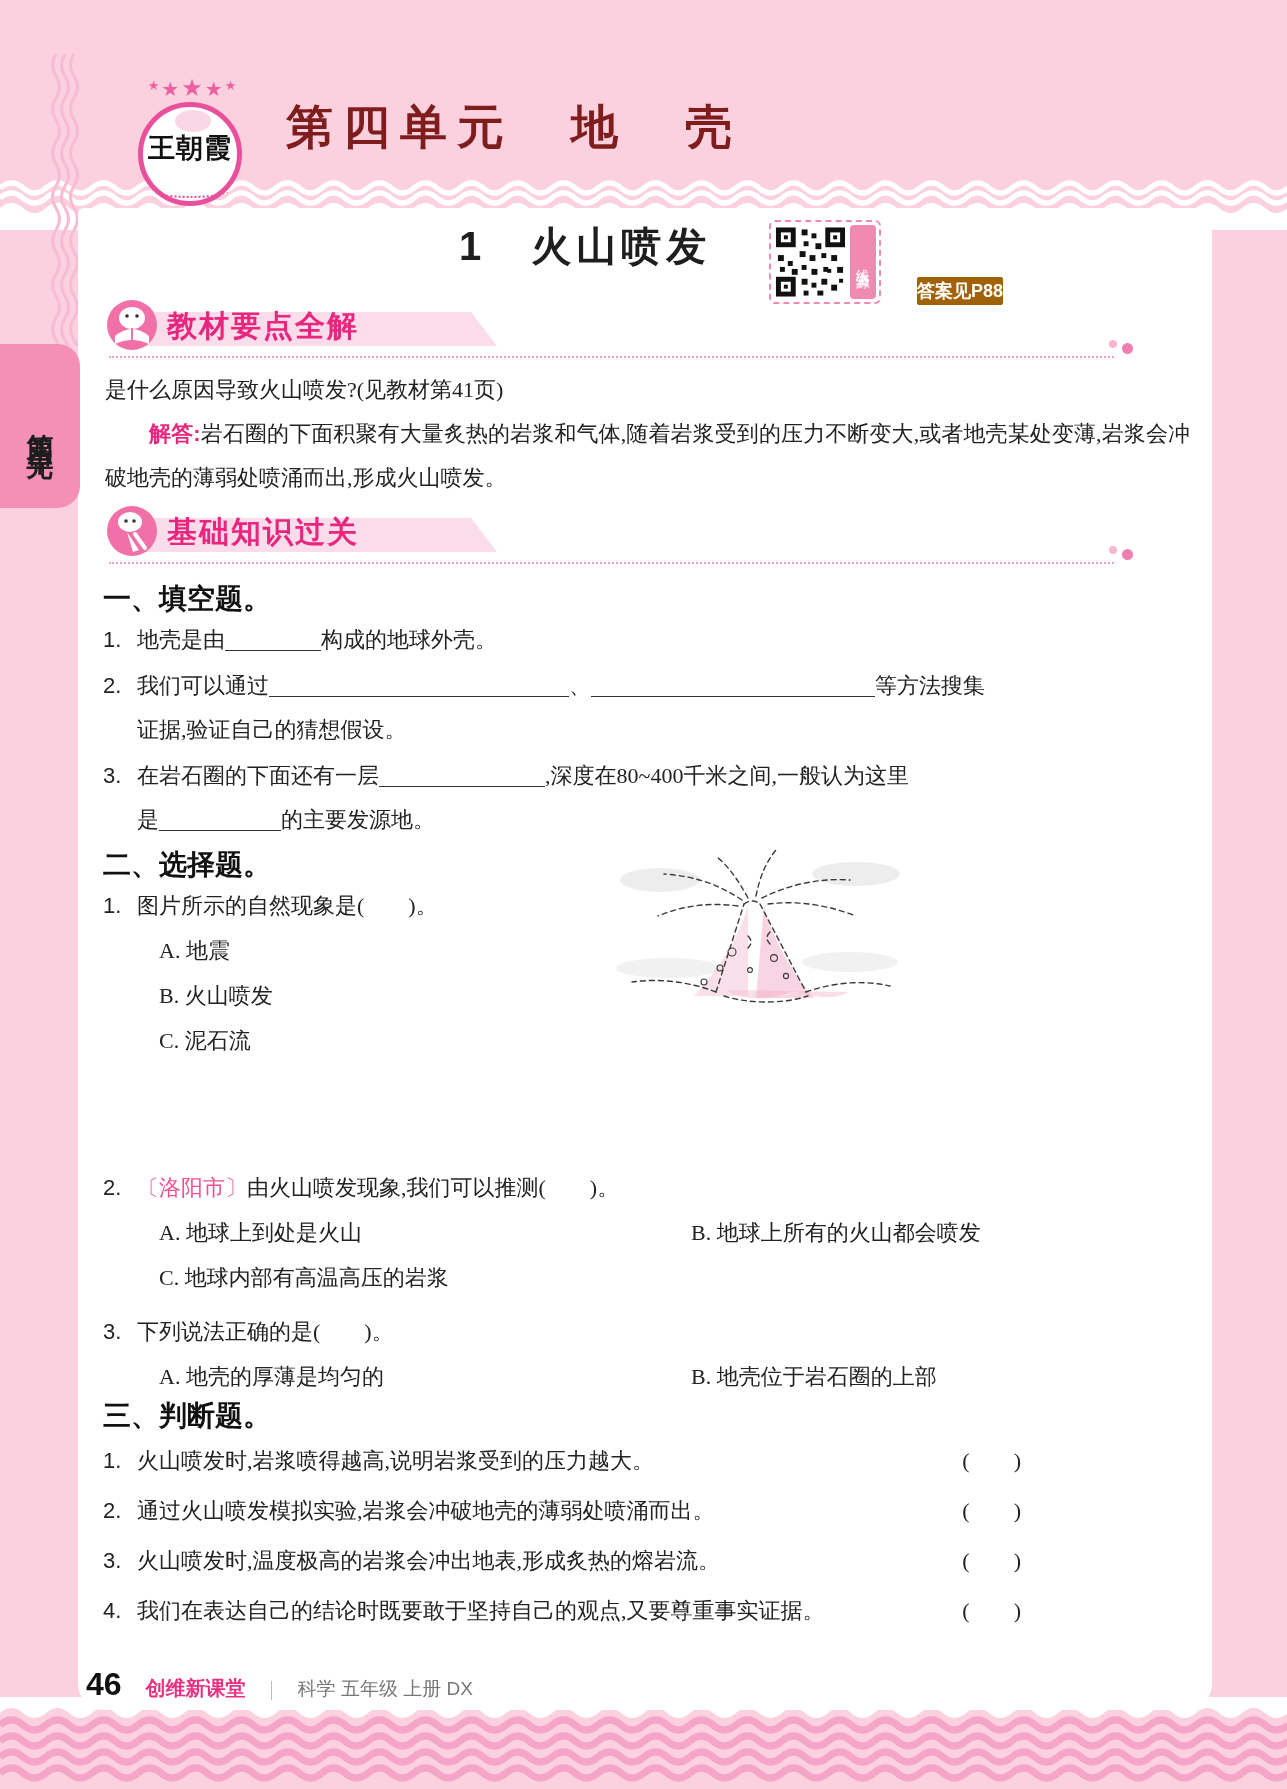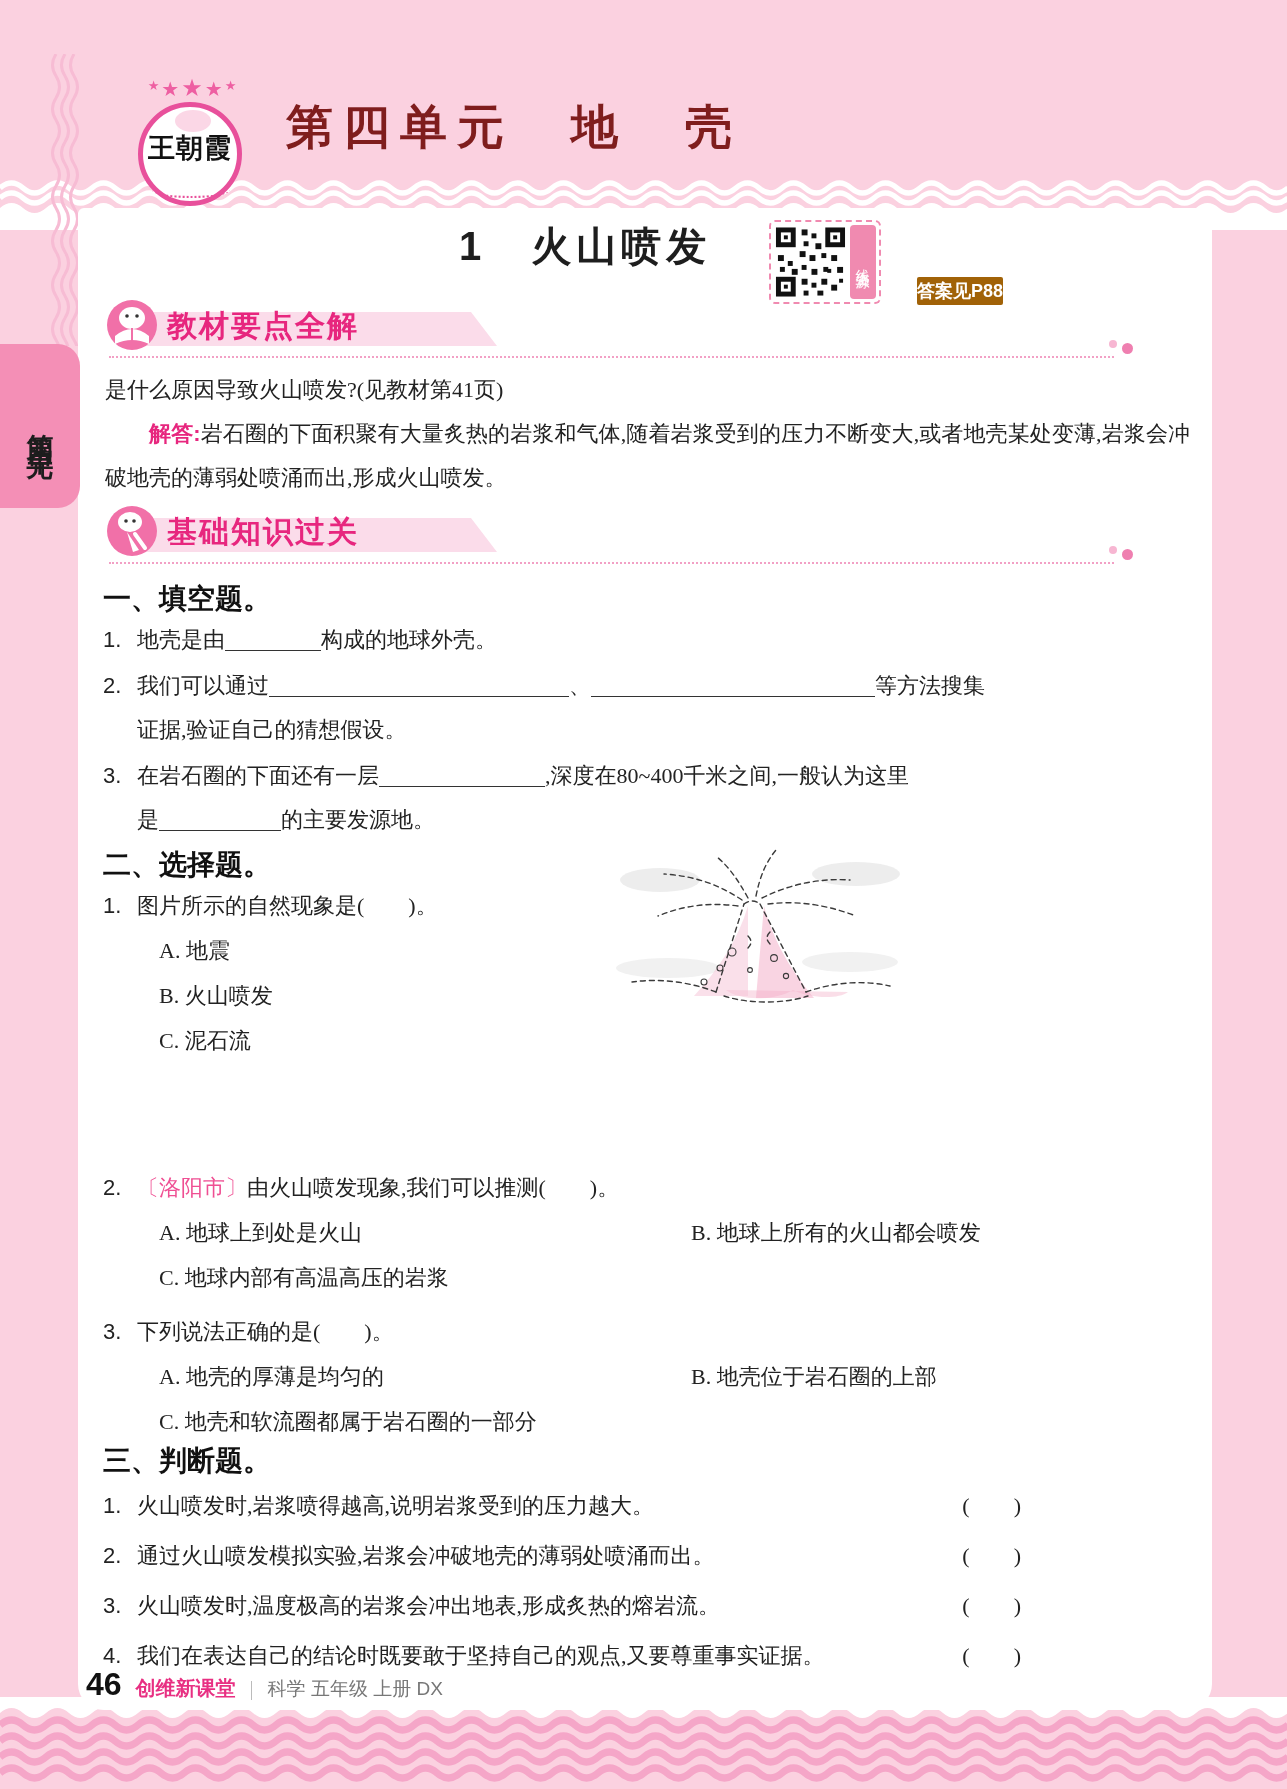--- a/index.html
+++ b/index.html
@@ -68,21 +68,21 @@
   .choice-item.gap2{margin-top:10px;}
 
   .j-row{display:flex;width:918px;margin-top:6px;}
   .j-text{flex:1;display:flex;}
   .j-paren{flex:none;margin-left:12px;}
 
   
   .volcano{position:absolute;left:598px;top:840px;width:318px;height:168px;}
 
   
-  .footer{position:absolute;left:86px;top:1666px;display:flex;align-items:baseline;gap:14px;white-space:nowrap;}
+  .footer{position:absolute;left:86px;top:1666px;display:flex;align-items:baseline;gap:24px;white-space:nowrap;}
   .pageno{font-family:"Liberation Sans",sans-serif;font-weight:900;font-size:32px;color:#111;}
   .brand{font-family:"Liberation Sans",sans-serif;font-weight:700;font-size:20px;color:#e82f82;}
   .fmeta{font-family:"Liberation Sans",sans-serif;font-size:19px;color:#777;}
   .fdiv{color:#bbb;font-size:20px;}
 </style>
 </head>
 <body>
 
 <div class="page">
 
@@ -280,21 +280,20 @@
           </div>
         </div>
         <div class="choice-item gap2">
           <div class="q-row">
             <span class="q-num">3.</span>
             <div class="q-body"><span>下列说法正确的是(　　)。</span></div>
           </div>
           <div class="opt-grid">
             <div class="opt"><span>A. </span><span>地壳的厚薄是均匀的</span></div>
             <div class="opt"><span>B. </span><span>地壳位于岩石圈的上部</span></div>
-            <div class="opt span2"><span>C. </span><span>地壳和软流圈都属于岩石圈的一部分</span></div>
           </div>
         </div>
       </div>
 
     <h3 class="h3 judge-h">三、判断题。</h3>
     <div id="judge-list">
         <div class="j-row">
           <div class="j-text">
             <span class="q-num">1.</span>
             <span>火山喷发时,岩浆喷得越高,说明岩浆受到的压力越大。</span>

